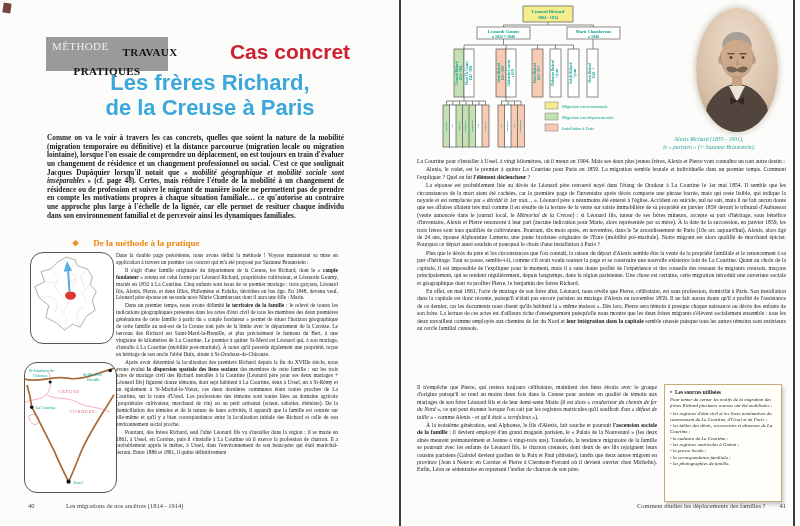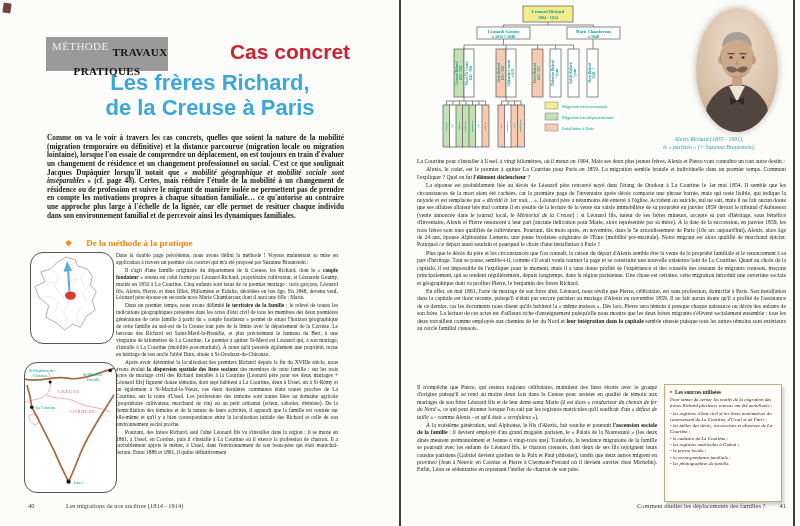--- a/index.html
+++ b/index.html
@@ -6,30 +6,30 @@
   .spread{position:relative;width:800px;height:526px;background:#fcfcfa;overflow:hidden;
           font-family:"Liberation Serif",serif;color:#1c1c1c;}
   .abs{position:absolute;}
   
   .spine{left:399px;top:0;width:2px;height:526px;background:#3c3c3c;}
   .edge-right{left:793px;top:0;width:2px;height:526px;background:#3c3c3c;}
   .artifact{left:3px;top:3px;width:8px;height:10px;background:#58231d;border-radius:1px;transform:rotate(8deg);opacity:.85;}
   
   .method-tag{left:46px;top:37px;width:122px;height:34px;background:#9a9a9a;padding:3px 6px;box-sizing:border-box;
               font-size:11px;line-height:13px;letter-spacing:.4px;}
-  .method-tag .l1{display:flex;gap:4px;justify-content:flex-start;}
+  .method-tag .l1{display:flex;gap:14px;justify-content:flex-start;}
   .tag-light{color:#efefef;}
   .tag-dark{color:#141414;font-weight:bold;margin-top:6px;}
   .method-tag .l2{text-align:center;}
   .kicker{left:205px;top:40px;width:170px;text-align:center;font-family:"Liberation Sans",sans-serif;
           font-weight:bold;font-size:21px;color:#cd2130;}
   .title{left:50px;top:70px;width:320px;text-align:center;font-family:"Liberation Sans",sans-serif;
          font-weight:bold;font-size:22px;line-height:25px;color:#3ba7da;}
   .intro{left:47px;top:127px;width:297px;font-size:7.3px;line-height:8.6px;text-align:justify;}
-  .section-h{left:65px;top:238px;width:280px;font-size:9px;font-weight:bold;color:#ef8512;}
+  .section-h{left:72px;top:238px;width:280px;font-size:9px;font-weight:bold;color:#ef8512;}
   .section-h .orn{margin-right:14px;font-size:8px;}
   
   .lcol{left:116px;top:252px;width:222px;height:246px;overflow:hidden;
         font-size:5.4px;line-height:6.9px;text-align:justify;}
   .bp{margin:0 0 1px 0;}
   .ind{text-indent:9px;}
   .seg-b{font-weight:bold;margin-top:38px;}
   .seg-i{font-style:italic;}
   
   .map-frame{border:1.5px solid #555;border-radius:13px;overflow:hidden;background:#fff;box-sizing:border-box;}

